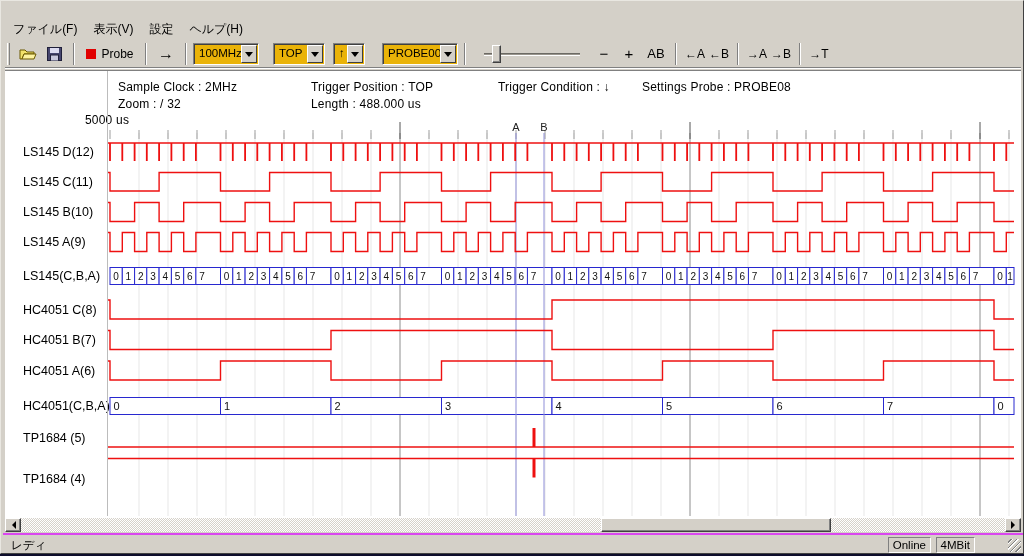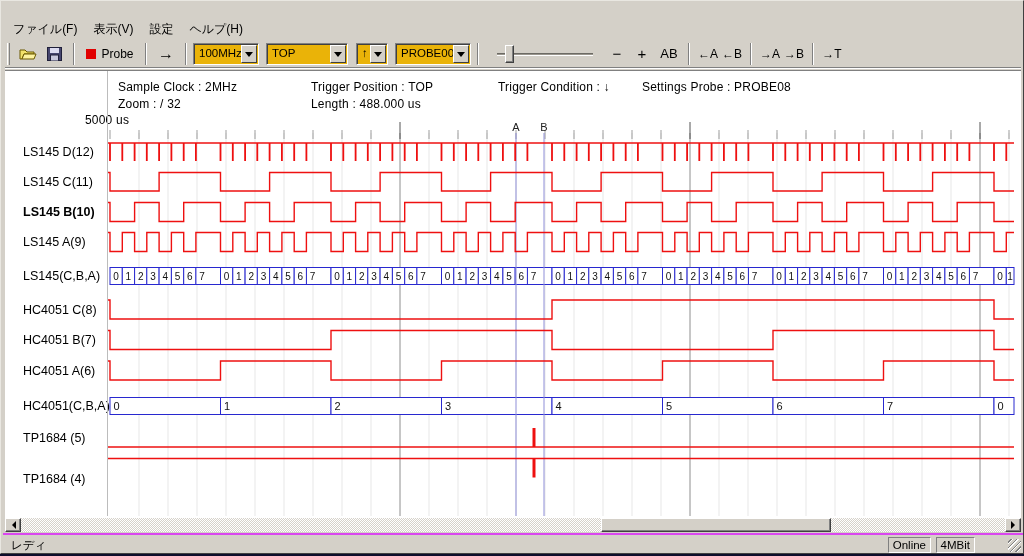--- a/index.html
+++ b/index.html
@@ -94,33 +94,33 @@
     </div>
     <div class="sep"></div>
     <div class="tbtn" style="width:26px;font-size:16px">→</div>
     <div class="sep"></div>
     <div class="combo" style="width:66px">
       <span class="val">100MHz</span>
       <div class="drop">
           <div class="tri"></div>
         </div>
     </div>
-    <div class="combo" style="width:82px;margin-left:7px">
+    <div class="combo" style="width:52px;margin-left:14px">
       <span class="val">TOP</span>
       <div class="drop">
           <div class="tri"></div>
         </div>
     </div>
     <div class="combo" style="width:32px;margin-left:8px">
       <span class="val">↑</span>
       <div class="drop">
           <div class="tri"></div>
         </div>
     </div>
-    <div class="combo" style="width:76px;margin-left:7px">
+    <div class="combo" style="width:76px;margin-left:17px">
       <span class="val">PROBE00</span>
       <div class="drop">
           <div class="tri"></div>
         </div>
     </div>
     <div class="sep"></div>
     <div class="slider">
       <div class="track"></div>
       <div class="thumb"></div>
     </div>
@@ -144,21 +144,21 @@
     <span class="info" style="left:637px;top:9px">Settings Probe : PROBE08</span>
     <span class="info" style="left:113px;top:26px">Zoom : /  32</span>
     <span class="info" style="left:306px;top:26px">Length : 488.000 us</span>
   </div>
 
   <span class="info" style="left:84px;top:112px;position:absolute">5000 us</span>
 
   <div class="chlabels" id="channel-labels">
       <div class="chlabel" style="top: 144px;">LS145 D(12)</div>
       <div class="chlabel" style="top: 173.75px;">LS145 C(11)</div>
-      <div class="chlabel" style="top: 204px; font-weight: bold;">LS145 B(10)</div>
+      <div class="chlabel" style="top: 204px;">LS145 B(10)</div>
       <div class="chlabel" style="top: 234px;">LS145 A(9)</div>
       <div class="chlabel" style="top: 268px;">LS145(C,B,A)</div>
       <div class="chlabel" style="top: 301.5px;">HC4051 C(8)</div>
       <div class="chlabel" style="top: 332px;">HC4051 B(7)</div>
       <div class="chlabel" style="top: 362.5px;">HC4051 A(6)</div>
       <div class="chlabel" style="top: 398px;">HC4051(C,B,A)</div>
       <div class="chlabel" style="top: 429.5px;">TP1684 (5)</div>
       <div class="chlabel" style="top: 471px;">TP1684 (4)</div>
     </div>
 

